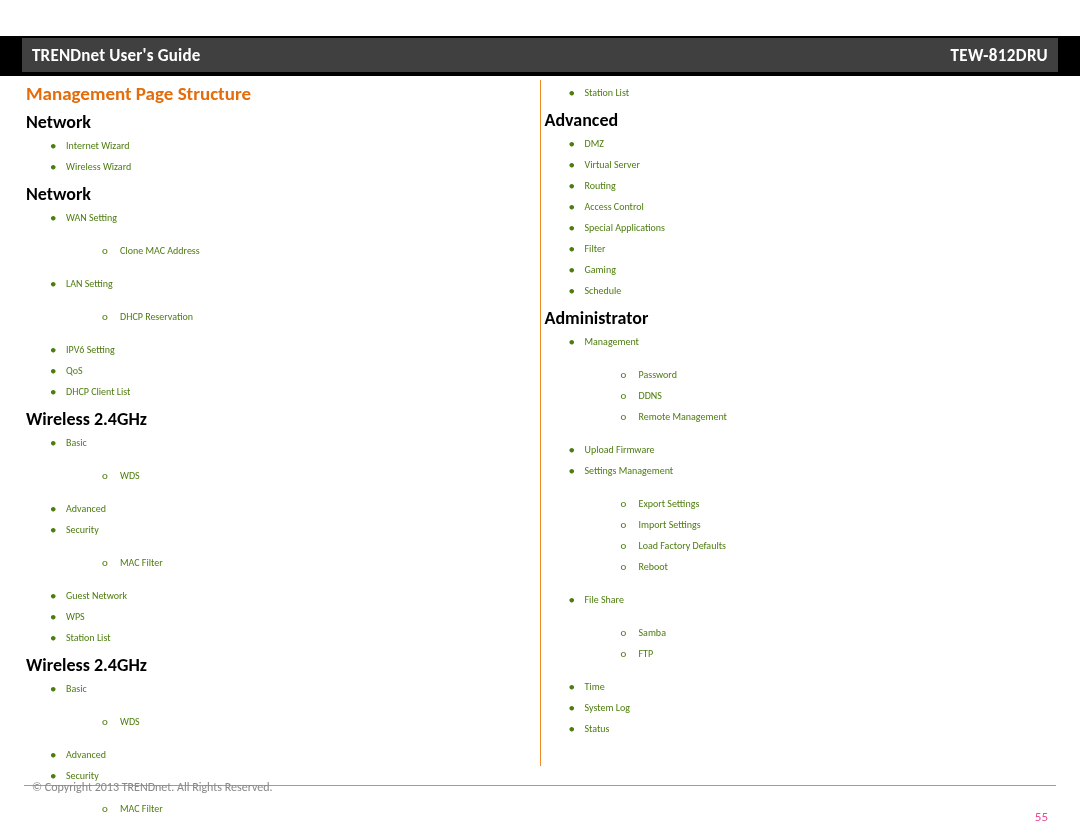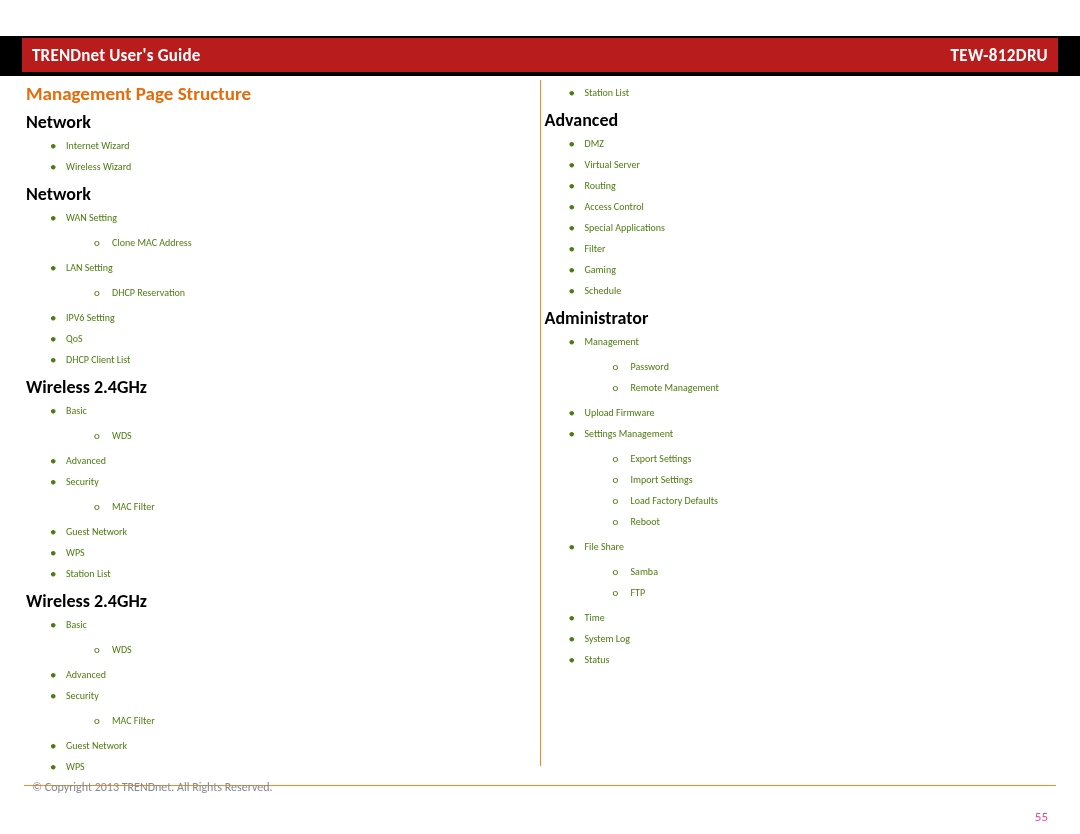--- a/index.html
+++ b/index.html
@@ -17,21 +17,21 @@
   }
   .black-stripe {
     position: absolute;
     top: 36px; left: 0; width: 1080px; height: 40px;
     background: #000;
     z-index: 0;
   }
   .header-bar {
     margin: 28px 22px 0 22px;
     height: 34px;
-    background: #b91c1c;
+    background: #404040;
     color: #fff;
     position: relative;
     z-index: 1;
     display: flex;
     align-items: center;
     justify-content: space-between;
     padding: 0 10px;
     font-size: 17px;
     font-weight: bold;
   }
@@ -78,21 +78,21 @@
     line-height: 21px;
   }
   ul.bullets > li::before {
     content: "•";
     position: absolute;
     left: -16px;
     font-size: 13px;
   }
   ul.sub {
     list-style: none;
-    margin: 4px;
+    margin: 12px;
     padding-left: 42px;
   }
   ul.sub > li {
     position: relative;
     line-height: 21px;
   }
   ul.sub > li::before {
     content: "o";
     position: absolute;
     left: -18px;
@@ -192,20 +192,21 @@
           <li><span>Access Control</span></li>
           <li><span>Special Applications</span></li>
           <li><span>Filter</span></li>
           <li><span>Gaming</span></li>
           <li><span>Schedule</span></li>
         </ul>
         <div class="section-title">Administrator</div>
         <ul class="bullets">
           <li><span>Management</span><ul class="sub">
               <li><span>Password</span></li>
+              <li><span>DDNS</span></li>
               <li><span>Remote Management</span></li>
             </ul></li>
           <li><span>Upload Firmware</span></li>
           <li><span>Settings Management</span><ul class="sub">
               <li><span>Export Settings</span></li>
               <li><span>Import Settings</span></li>
               <li><span>Load Factory Defaults</span></li>
               <li><span>Reboot</span></li>
             </ul></li>
           <li><span>File Share</span><ul class="sub">

